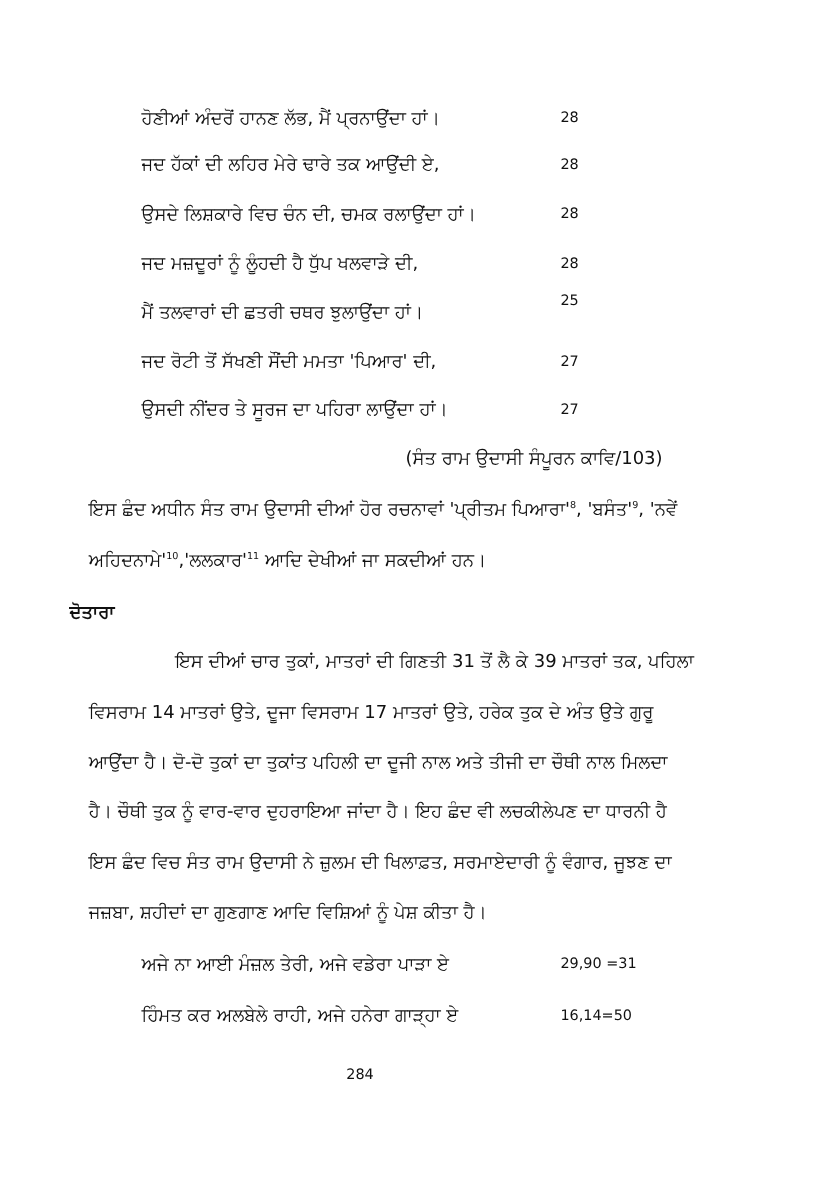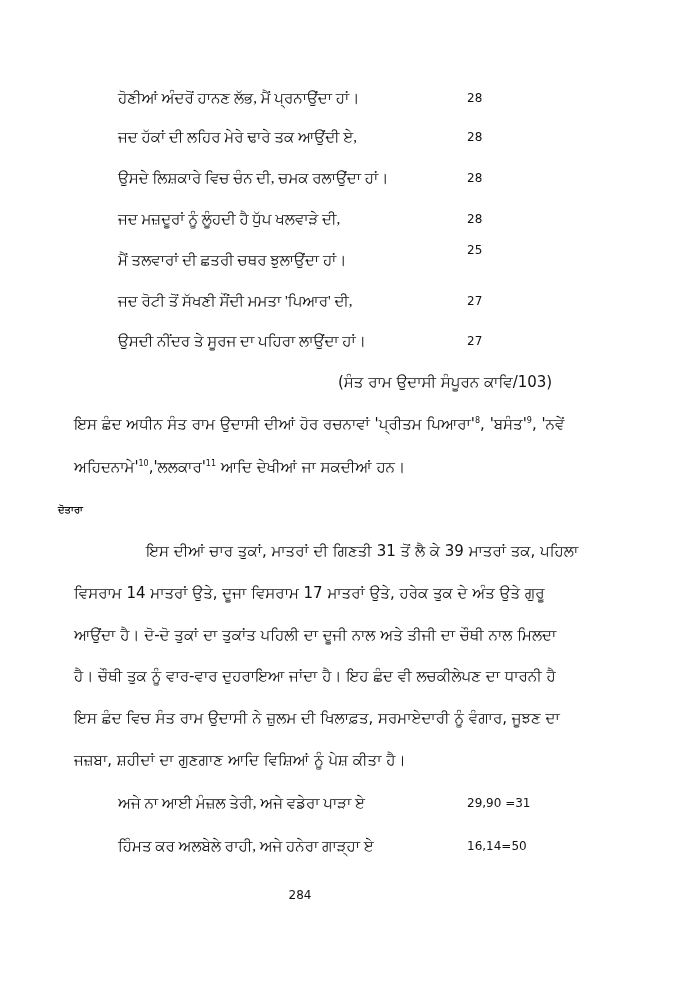--- a/index.html
+++ b/index.html
@@ -1,22 +1,22 @@
 <!DOCTYPE html>
 <html><head>
 <meta charset="utf-8">
 <style>
   html, body { margin: 0; padding: 0; background: #ffffff; }
   body { width: 700px; height: 991px; position: relative; overflow: hidden;
          font-family: "DejaVu Sans", sans-serif; color: #111; }
-  .verse-row { position: absolute; left: 118px; font-size: 15px; line-height: 20px; white-space: nowrap; font-family: Liberation Serif, serif; }
+  .verse-row { position: absolute; left: 118px; font-size: 15px; line-height: 20px; white-space: nowrap; }
   .verse-count { position: absolute; left: 467px; font-size: 12px; line-height: 20px; white-space: nowrap; }
   .citation { position: absolute; left: 338px; top: 347px; font-size: 15px; line-height: 20px; white-space: nowrap; }
   .para-line { position: absolute; left: 58px; font-size: 15px; line-height: 20px; white-space: nowrap; margin-left: 16px; }
-  .heading { position: absolute; left: 58px; top: 500px; font-size: 10px; font-weight: bold; line-height: 20px; }
+  .heading { position: absolute; left: 58px; top: 500px; font-size: 15px; font-weight: bold; line-height: 20px; }
   .indent { left: 130px; }
   .page-num { position: absolute; left: 0; width: 600px; top: 888px; text-align: center; font-size: 12px; }
   sup { font-size: 8px; vertical-align: super; line-height: 0; }
 </style>
 </head>
 <body>
 
 <div>
   <div class="verse-row" style="top:88px">ਹੋਣੀਆਂ ਅੰਦਰੋਂ ਹਾਨਣ ਲੱਭ, ਮੈਂ ਪ੍ਰਨਾਉਂਦਾ ਹਾਂ।</div>
   <div class="verse-count" style="top:88px">28</div>

